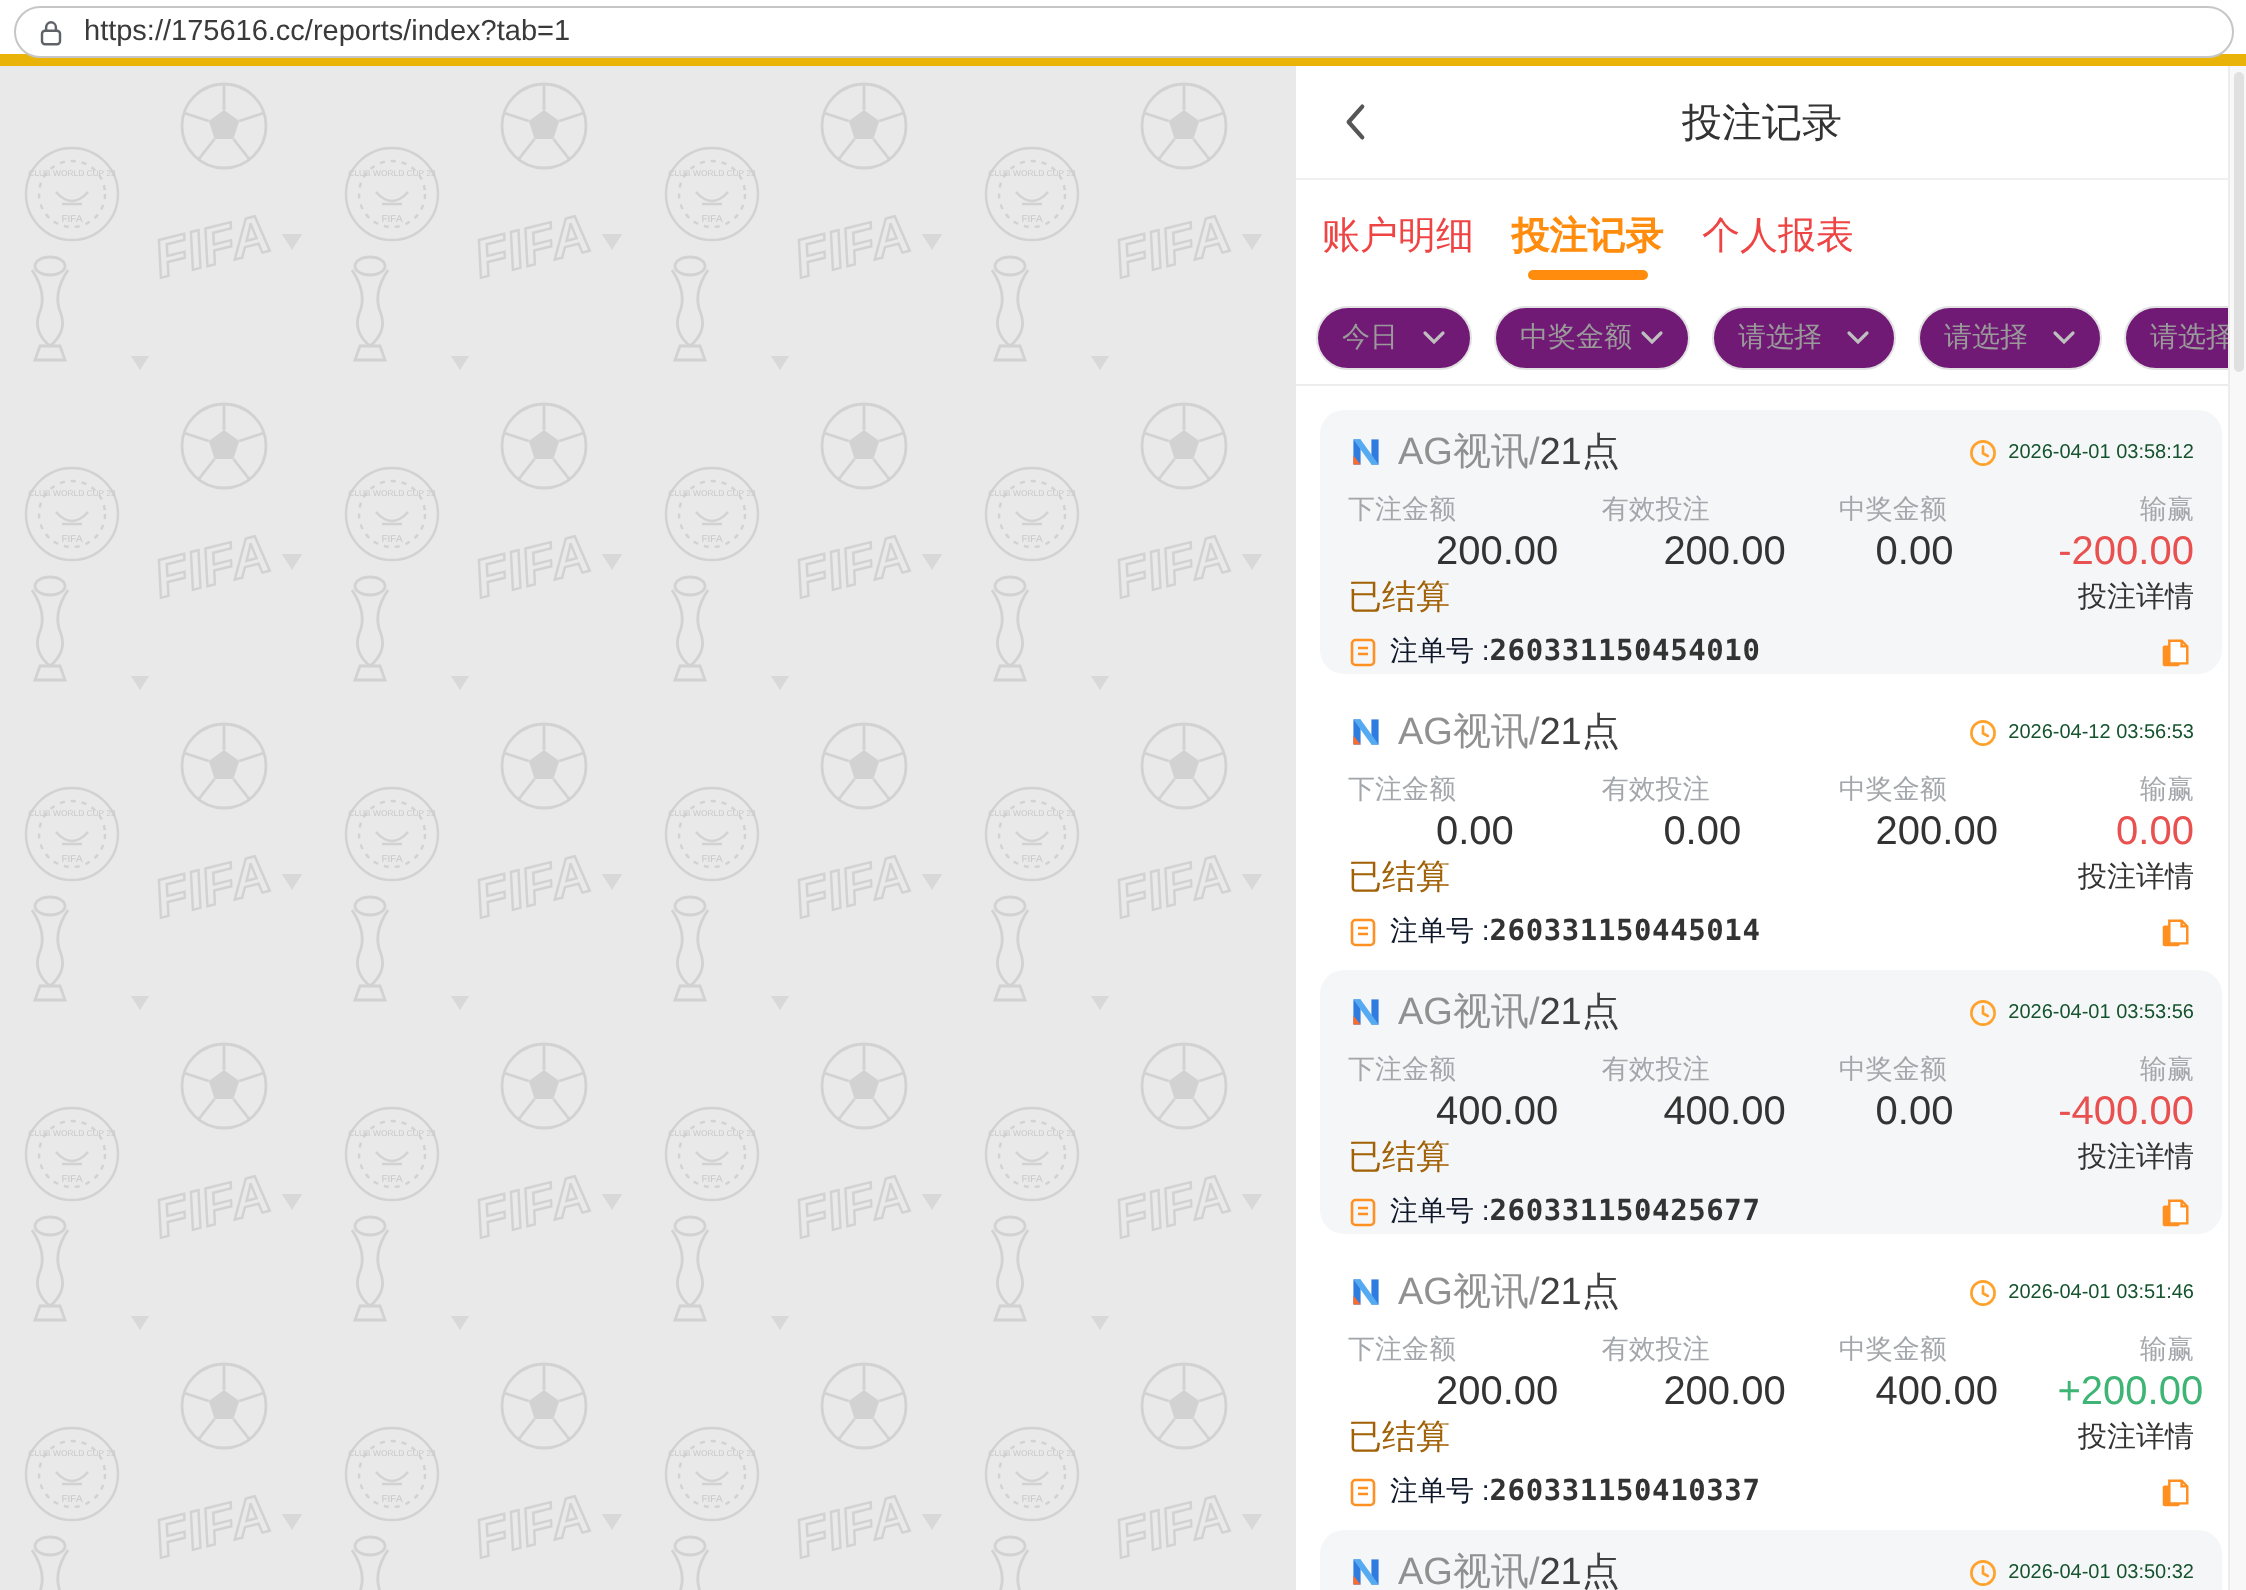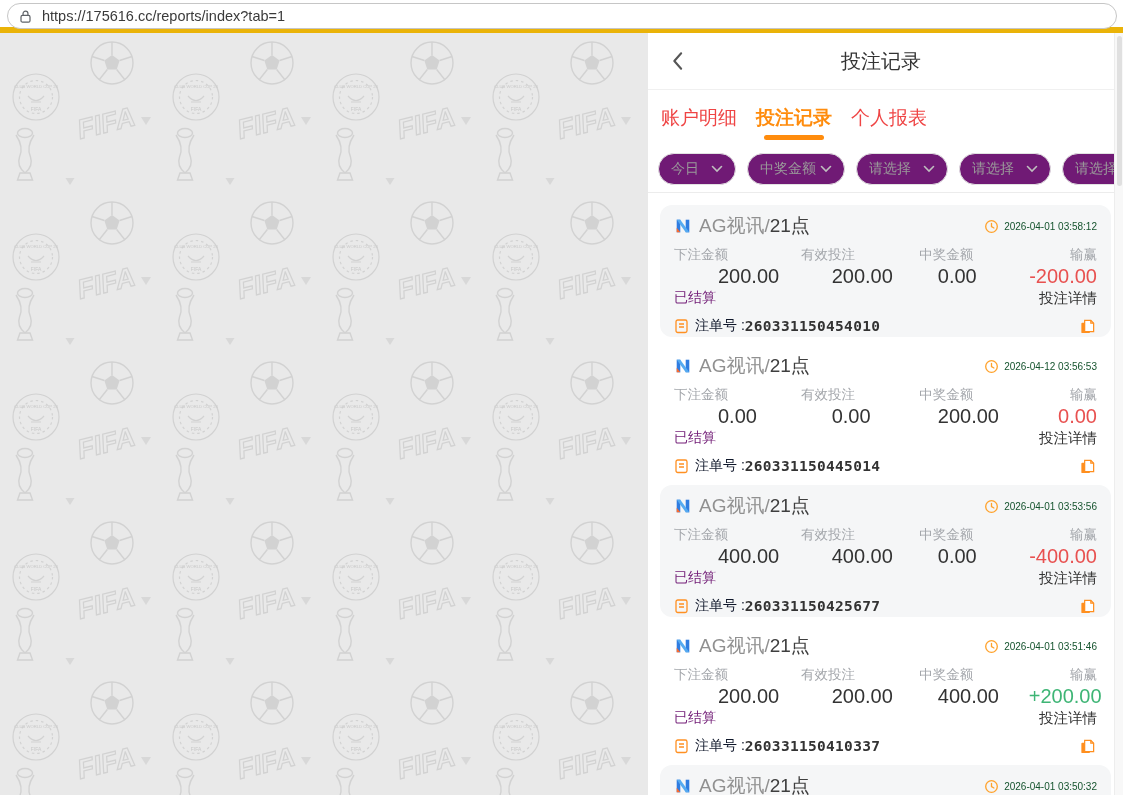--- a/index.html
+++ b/index.html
@@ -63,21 +63,21 @@
 
   .grid { display:grid; grid-template-columns:30% 28% 24% 18%; }
   .grid .r { text-align:right; }
   .labels { font-size:13.5px; color:#a3a6ab; height:20px; align-items:center; }
   .values { font-size:20px; color:#333; height:22px; align-items:center;margin-left:44px; }
   .values .red   { color:#e85150; }
   .values .green { color:#3eb575; }
 
   .status-row { display:flex; justify-content:space-between; align-items:center;
                 height:20px; margin-top:1px; }
-  .settled { font-size:14px; color:#701a75; }
+  .settled { font-size:17px; color:#a16207; }
   .detail-link { font-size:14.5px; color:#333; cursor:pointer;text-align:right; }
 
   .order-row { display:flex; align-items:center; height:22px; margin-top:7px; }
   .order-icon { width:15px; height:16px; margin-right:6px; display:flex; }
   .order-label { font-size:14px; color:#0f172a; }
   .order-no { font-size:14.5px; font-weight:bold; color:#333;
               font-family:"DejaVu Sans Mono","Liberation Mono",monospace; letter-spacing:.3px; }
   .copy-btn { background:none; border:none; cursor:pointer; width:20px; height:20px;
               display:flex; align-items:center; justify-content:center; }
 

